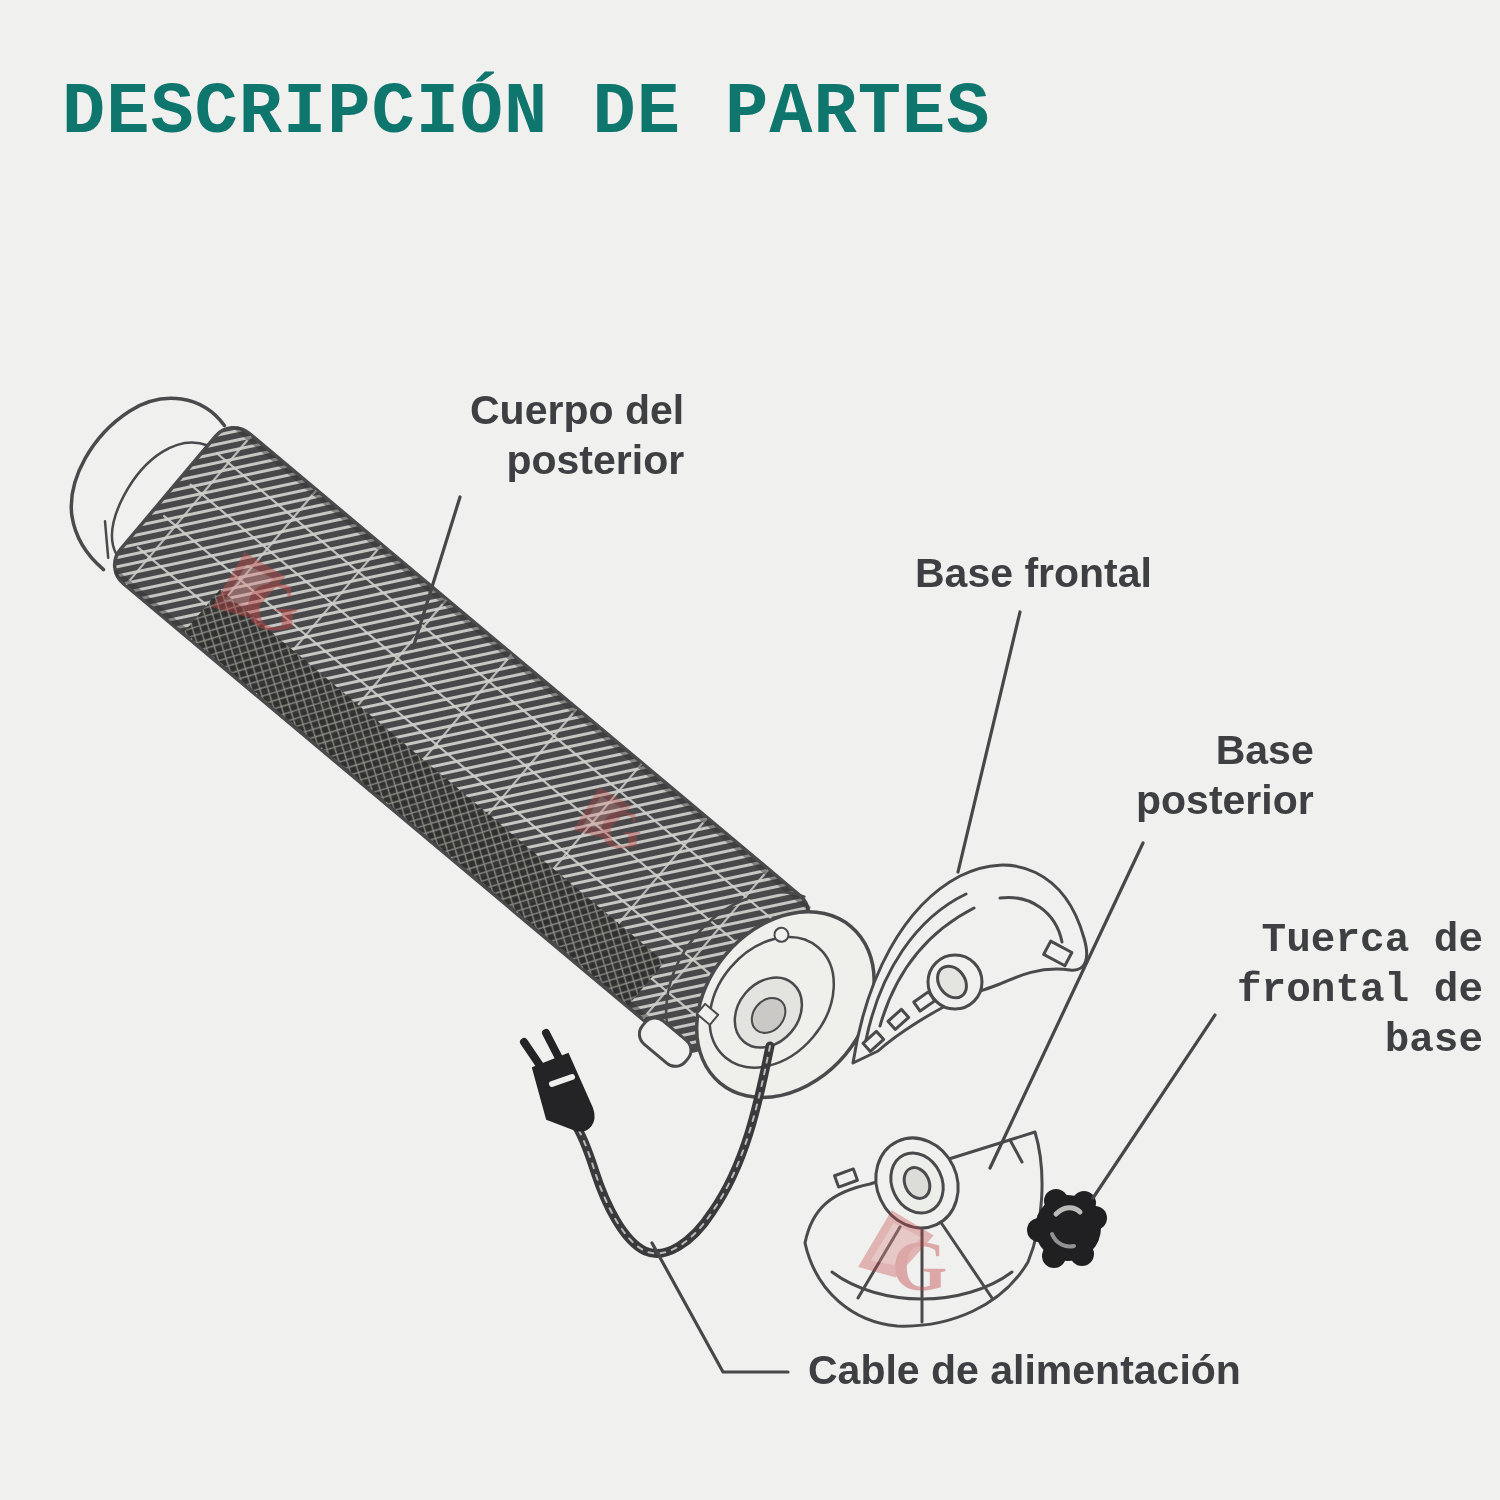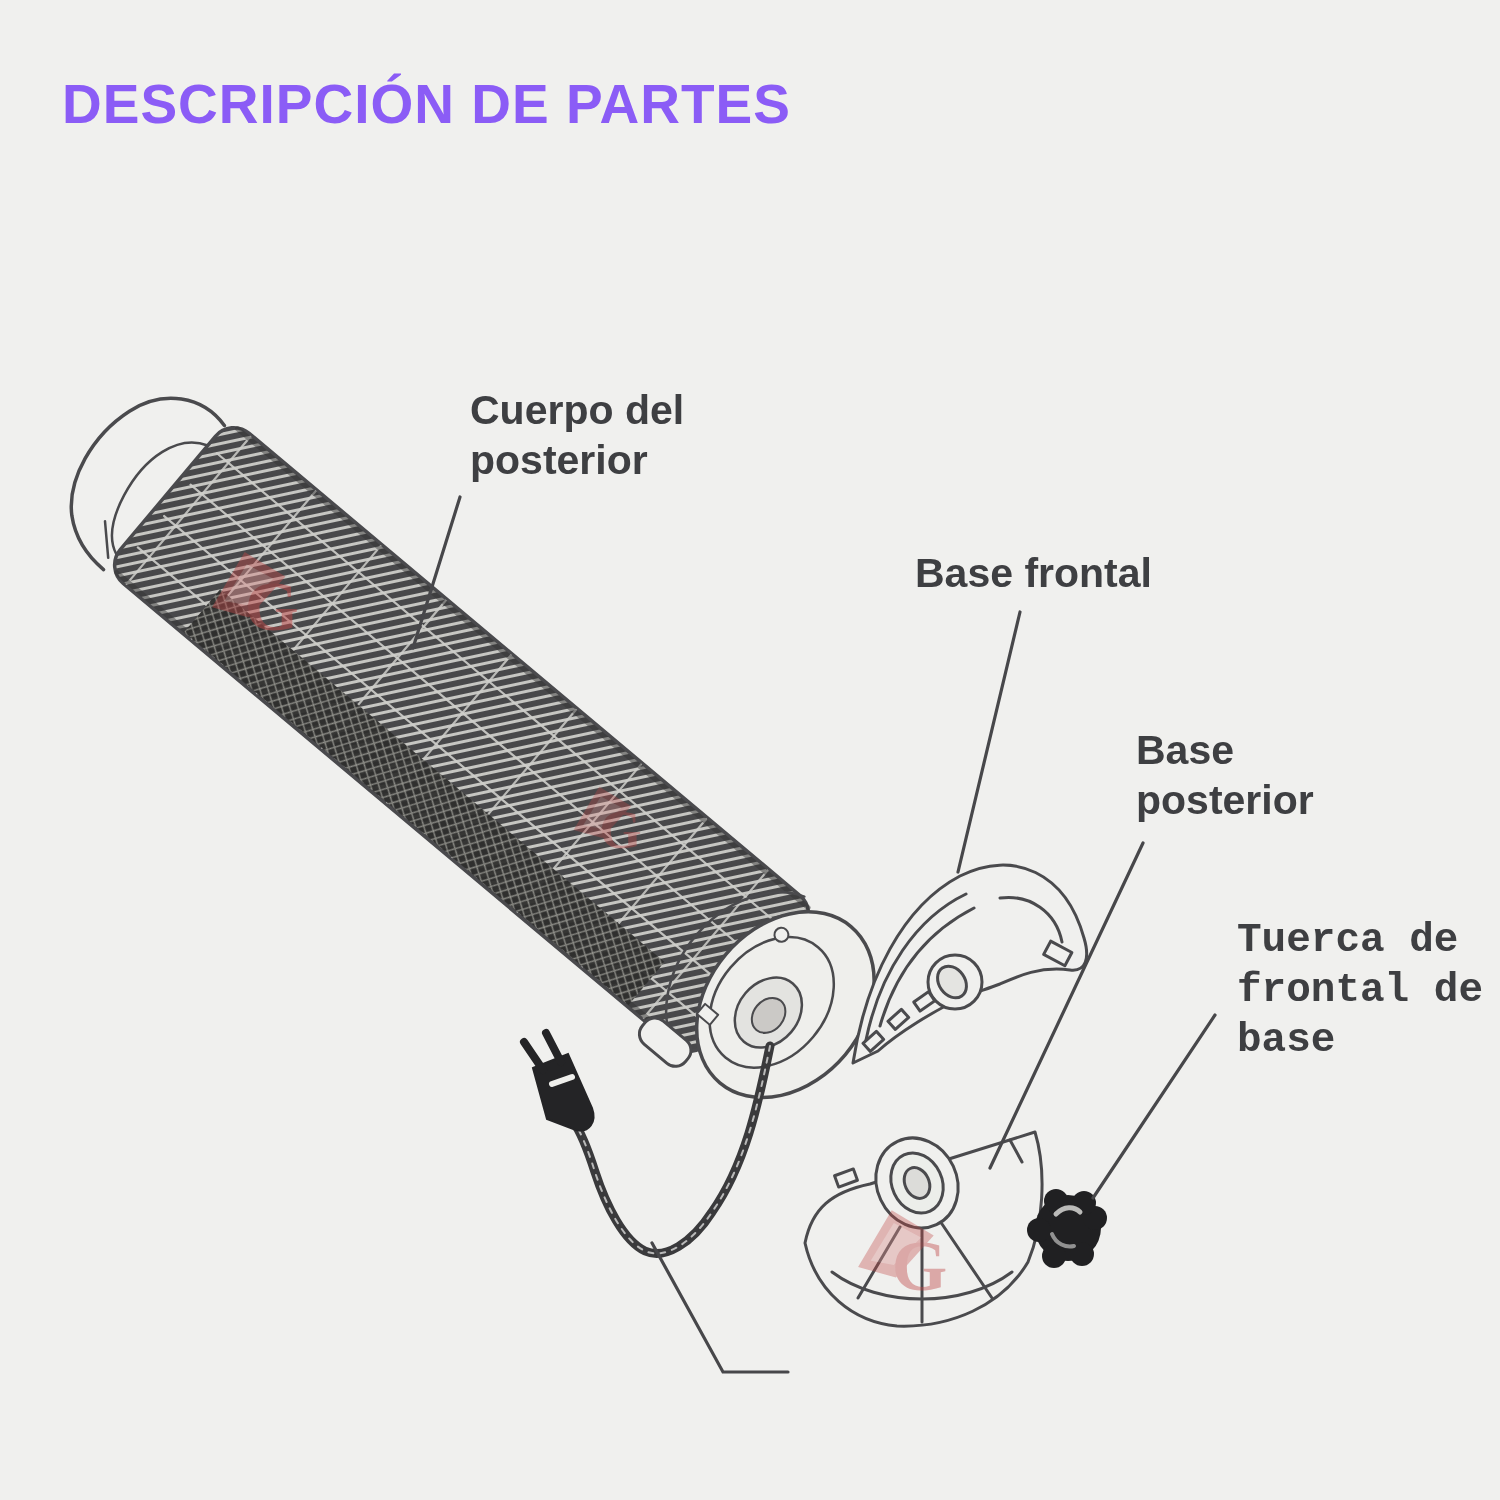--- a/index.html
+++ b/index.html
@@ -4,27 +4,27 @@
 <style>
   html,body{margin:0;padding:0;}
   body{
     width:1500px;height:1500px;position:relative;overflow:hidden;
     background:#f0f0ee;
     font-family:"Liberation Sans","DejaVu Sans",sans-serif;
   }
   .stage{position:absolute;inset:0;width:1500px;height:1500px;}
   .title{
     position:absolute;left:62px;top:72px;
-    font-size:55px;font-weight:bold;letter-spacing:1px;
-    color:#8b5cf6;white-space:nowrap;
+    font-size:72px;font-weight:bold;letter-spacing:1px;
+    color:#0f766e;white-space:nowrap;font-family:Liberation Mono, monospace;
   }
   .part-label{
     position:absolute;
     font-size:41px;font-weight:bold;line-height:50px;
-    color:#3e3f42;white-space:nowrap;
+    color:#3e3f42;white-space:nowrap;text-align:right;
   }
   .part-label span{display:block;}
   .lbl-cuerpo{left:470px;top:385px;}
   .lbl-base-frontal{left:915px;top:548px;}
   .lbl-base-posterior{left:1136px;top:725px;}
   .lbl-tuerca{left:1237px;top:915px;font-family:Liberation Mono, monospace;}
   .lbl-cable{left:808px;top:1345px;}
   svg{position:absolute;inset:0;}
 </style>
 </head>
@@ -189,14 +189,17 @@
     <span>Base</span>
     <span>posterior</span>
   </div>
 
   <div class="part-label lbl-tuerca">
     <span>Tuerca de</span>
     <span>frontal de</span>
     <span>base</span>
   </div>
 
+  <div class="part-label lbl-cable">
+    <span>Cable de alimentación</span>
+  </div>
 
 </div>
 
 </body></html>

